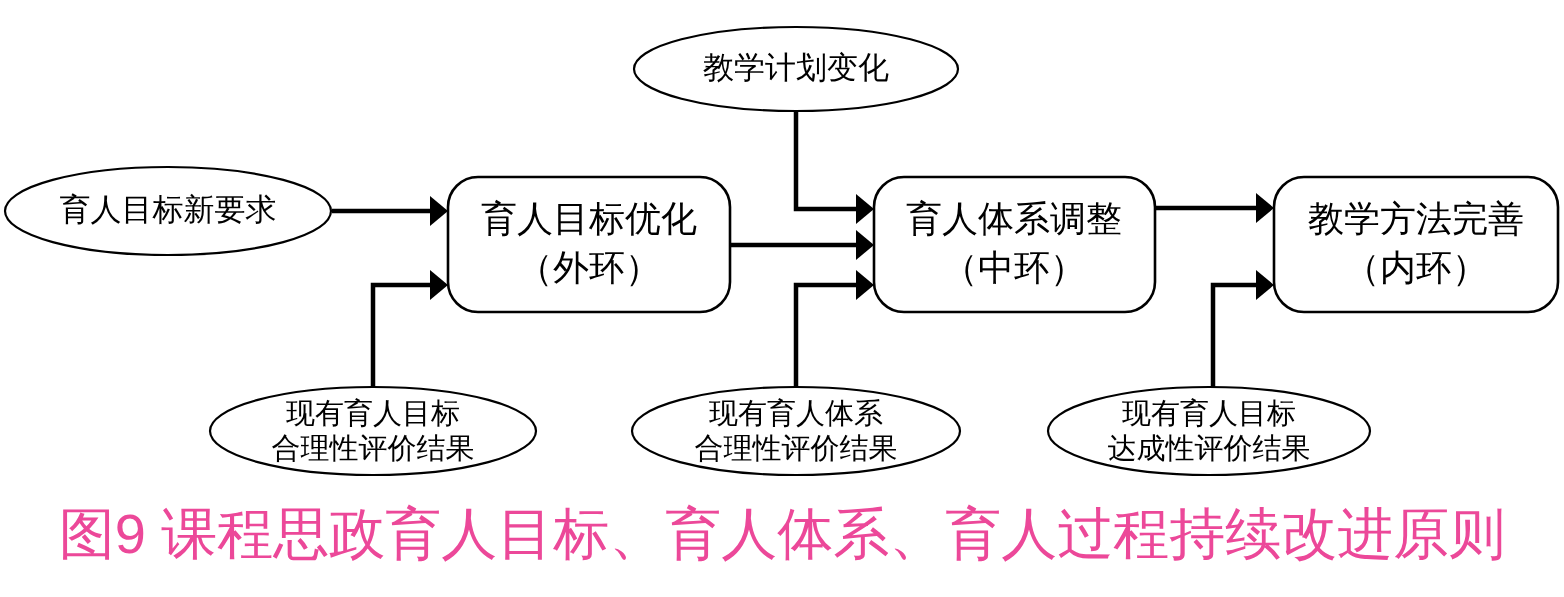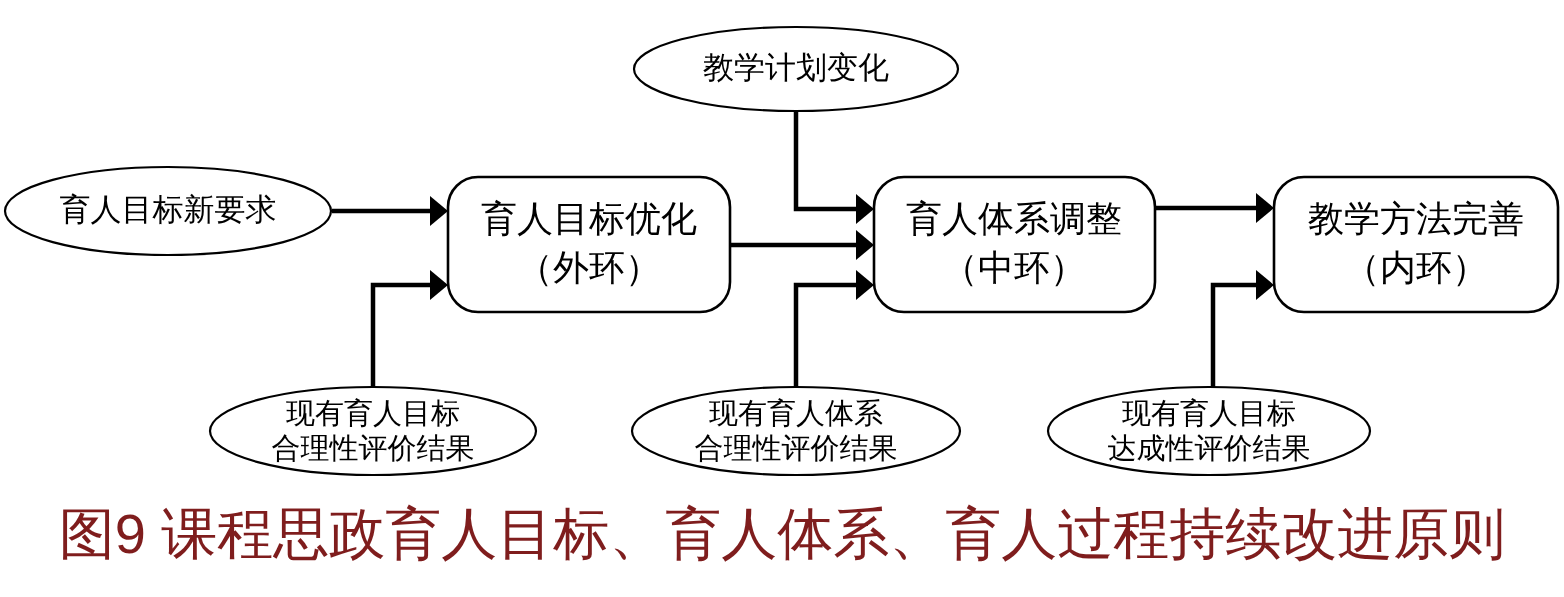--- a/index.html
+++ b/index.html
@@ -56,21 +56,21 @@
   .ellipse-text-small { font-size: 29px; }
   .box-text { font-size: 36px; }
   .caption {
     position: absolute;
     left: 0;
     top: 497px;
     width: 1564px;
     text-align: center;
     font-size: 56px;
     letter-spacing: 0px;
-    color: #7f1d1d;
+    color: #ec4899;
     font-family: "Liberation Sans", "DejaVu Sans", sans-serif;
     white-space: nowrap;
   }
 </style>
 </head>
 <body>
 
 <div id="figure-root">
 
   <svg id="diagram-svg" width="1564" height="597" viewBox="0 0 1564 597">

